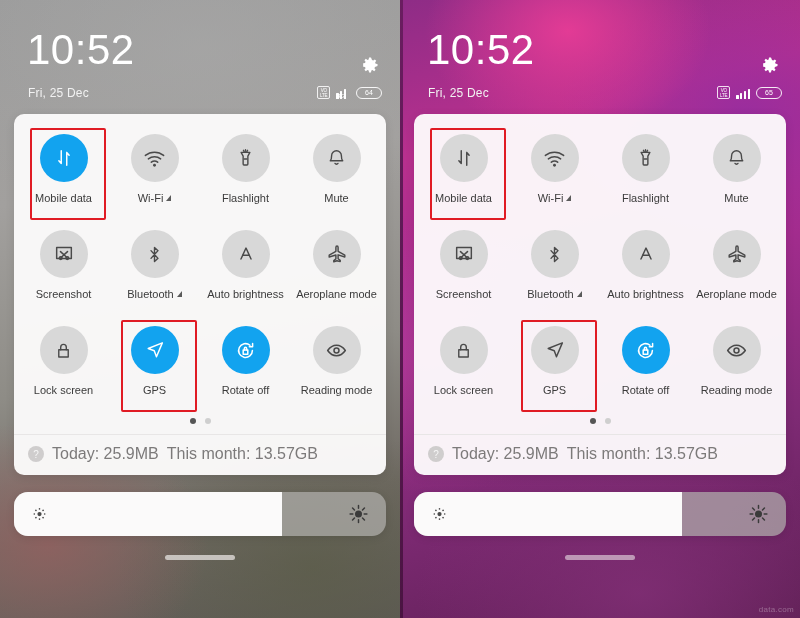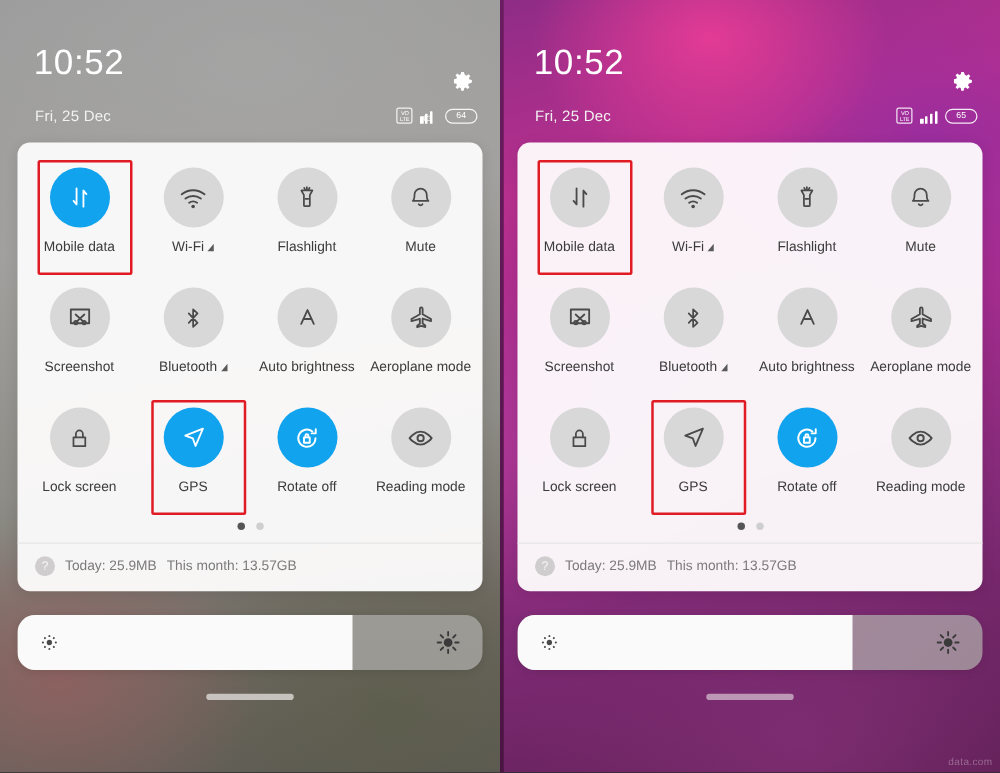--- a/index.html
+++ b/index.html
@@ -32,21 +32,21 @@
   }
   .panel.right::before {
     content:""; position:absolute; left:0; top:0; bottom:0; width:3px;
     background:linear-gradient(180deg,#6a1d60,#4a1442); z-index:40;
   }
 
   
   .header { position:absolute; left:0; top:0; width:100%; height:118px; z-index:5; }
   .clock {
     position:absolute; left:27px; top:28px;
-    font-size:28px; line-height:44px; color:#ffffff; font-weight:400;
+    font-size:42px; line-height:44px; color:#ffffff; font-weight:400;
     letter-spacing:0.5px;
   }
   .date {
     position:absolute; left:28px; top:86px;
     font-size:12px; color:#f2f2f2; letter-spacing:0.2px;
   }
   .gear { position:absolute; right:20px; top:55px; width:20px; height:20px; }
   .statusicons {
     position:absolute; right:18px; top:86px;
     display:flex; align-items:center; gap:6px;
@@ -119,21 +119,21 @@
   .usage {
     border-top:1px solid #e8e6e6;
     display:flex; align-items:center; gap:8px;
     padding:10px 14px 12px 14px;
   }
   .usage .q {
     width:16px; height:16px; border-radius:50%; background:#cfcdcd;
     display:flex; align-items:center; justify-content:center;
     font-size:10px; color:#f6f6f6; flex:0 0 auto;
   }
-  .usage .t { font-size:11px; color:#7c7a7a; }
+  .usage .t { font-size:16px; color:#7c7a7a; }
   .usage .t.second { }
 
   
   .bright {
     position:absolute; left:14px; top:492px; width:372px; height:44px;
     border-radius:14px; overflow:hidden; z-index:10;
     background:rgba(176,174,172,0.72);
     box-shadow:0 2px 8px rgba(0,0,0,0.10);
   }
   .bright .fill {

